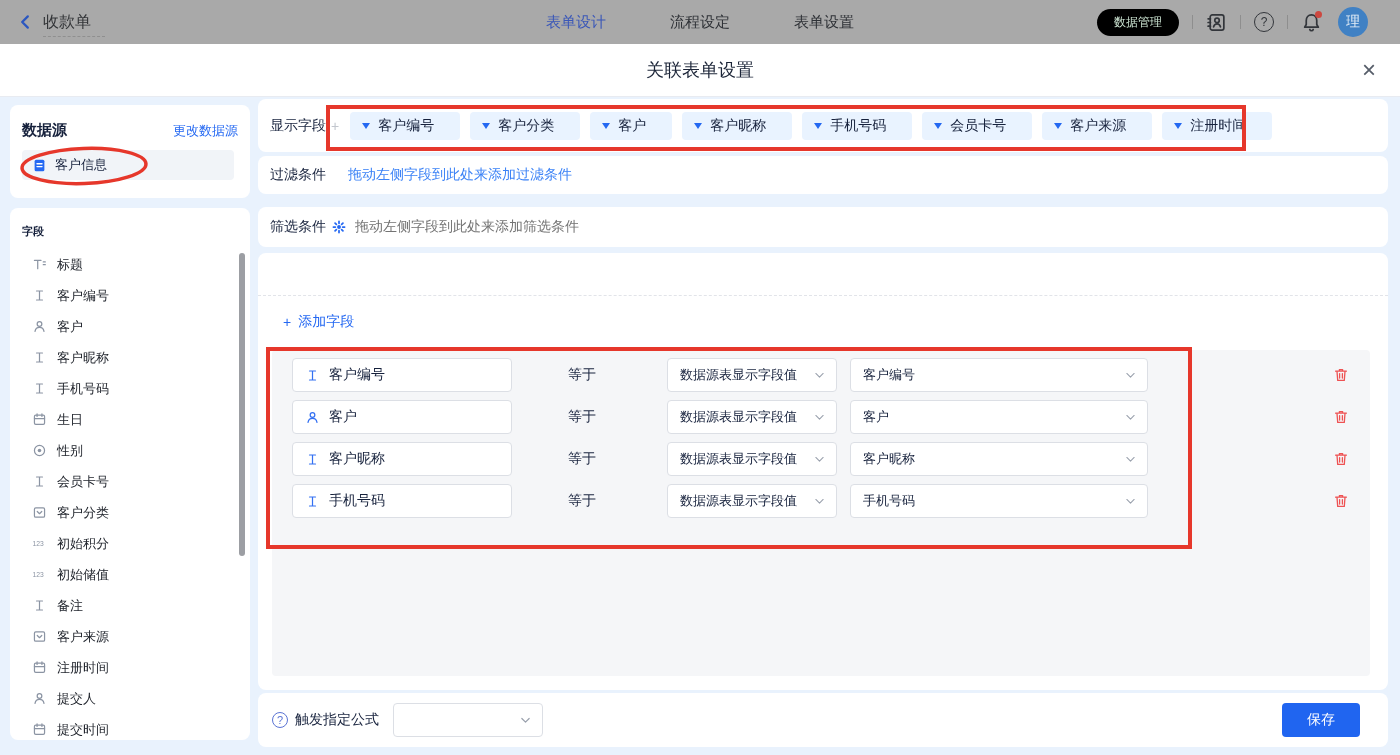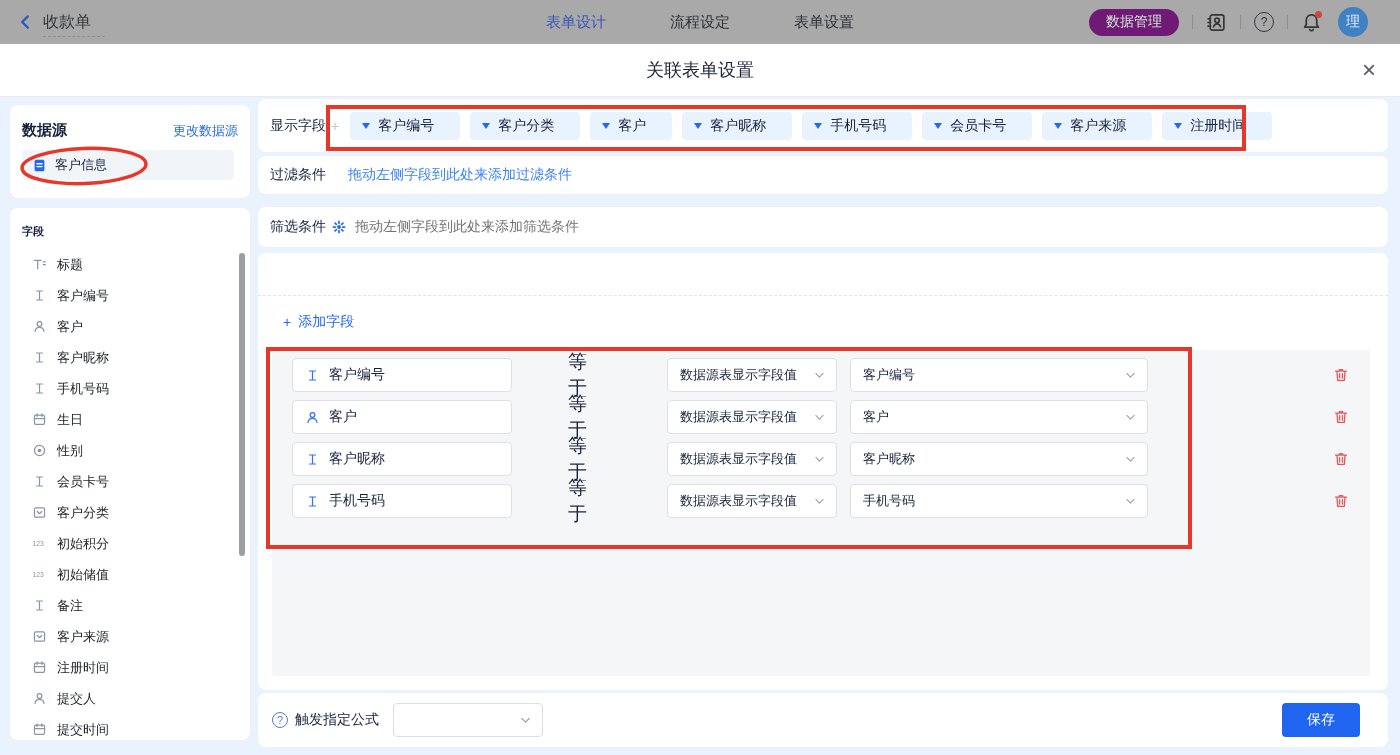--- a/index.html
+++ b/index.html
@@ -10,21 +10,21 @@
   
   #topbar { position:absolute; left:0; top:0; width:1400px; height:44px; background:#a9a9a9; }
   .tb-left { position:absolute; left:16px; top:0; height:44px; display:flex; align-items:center; }
   .tb-back svg { width:18px; height:18px; color:#2b57c0; display:block; }
   .tb-title { margin-left:9px; font-size:16px; color:#333538; }
   .tb-title-dash { position:absolute; left:43px; top:36px; width:62px; border-bottom:1px dashed #8f8f8f; }
   .tb-tabs { position:absolute; left:50%; transform:translateX(-50%); top:0; height:44px; display:flex; align-items:center; gap:64px; font-size:15px; }
   .tb-tab { color:#2e3136; cursor:pointer; }
   .tb-tab.active { color:#3a57b8; }
   .tb-right { position:absolute; right:32px; top:0; height:44px; display:flex; align-items:center; }
-  .tb-pill { height:27px; padding:0 17px; border-radius:14px; background:#701a75; color:#cde5d3; font-size:14px; display:flex; align-items:center; }
+  .tb-pill { height:27px; padding:0 17px; border-radius:14px; background:#000000; color:#cde5d3; font-size:12px; display:flex; align-items:center; }
   .tb-div { width:1px; height:14px; background:#8e8e8e; margin:0 13px; }
   .tb-ico { width:21px; height:21px; color:#33363b; position:relative; }
   .tb-ico svg { width:21px; height:21px; display:block; }
   .tb-help-circle { width:20px; height:20px; border:1.4px solid #33363b; border-radius:50%; color:#33363b; font-size:12px; display:flex; align-items:center; justify-content:center; }
   .bell-dot { position:absolute; right:0px; top:-1px; width:7px; height:7px; border-radius:50%; background:#cd4840; }
   .tb-avatar { width:30px; height:30px; border-radius:50%; background:#4081c4; color:#e3edf6; font-size:14px; display:flex; align-items:center; justify-content:center; margin-left:16px; }
 
   
   #modal-header { position:absolute; left:0; top:44px; width:1400px; height:53px; background:#fff; border-bottom:1px solid #e8ebf1; }
   .mh-title { position:absolute; left:0; right:0; top:0; height:52px; display:flex; align-items:center; justify-content:center; font-size:18px; font-weight:400; color:#1b2437; }
@@ -68,21 +68,21 @@
 
   #band-rules { top:253px; height:437px; }
   .rules-hint { position:absolute; left:20px; top:12px; font-size:14px; color:#656b75; }
   .rules-dash { position:absolute; left:0; right:0; top:42px; border-top:1px dashed #e2e4e9; }
   .add-field { position:absolute; left:25px; top:60px; font-size:14px; color:#2468f2; cursor:pointer; display:flex; align-items:center; gap:7px; }
   .gray-block { position:absolute; left:14px; top:97px; width:1098px; height:326px; background:#f5f6f8; border-radius:4px; padding-top:8px; }
   .rule-row { display:flex; align-items:center; height:34px; margin:0 0 8px 20px; }
   .rule-field { display:flex; align-items:center; width:220px; height:34px; background:#fff; border:1px solid #dcdfe5; border-radius:4px; padding-left:12px; font-size:14px; color:#16213c; }
   .r-icon { width:15px; height:15px; color:#3370f2; margin-right:9px; }
   .r-icon svg { width:15px; height:15px; display:block; }
-  .op { width:28px; margin-left:56px; font-size:19px; color:#16213c; }
+  .op { width:28px; margin-left:56px; font-size:14px; color:#16213c; }
   .select { display:flex; align-items:center; justify-content:space-between; height:34px; background:#fff; border:1px solid #dcdfe5; border-radius:4px; padding:0 10px 0 12px; font-size:13px; color:#16213c; cursor:pointer; }
   .select .chev { width:13px; height:13px; color:#9aa1ad; }
   .select .chev svg { width:13px; height:13px; display:block; }
   .dd1 { width:170px; margin-left:71px; }
   .dd2 { width:298px; margin-left:13px; }
   .trash { width:16px; height:16px; margin-left:185px; color:#ee5253; cursor:pointer; }
   .trash svg { width:16px; height:16px; display:block; }
 
   #band-footer { top:693px; height:54px; display:flex; align-items:center; padding-left:14px; }
   .help-circle { width:16px; height:16px; border:1.3px solid #5b74d4; border-radius:50%; color:#5b74d4; font-size:11px; display:flex; align-items:center; justify-content:center; }

